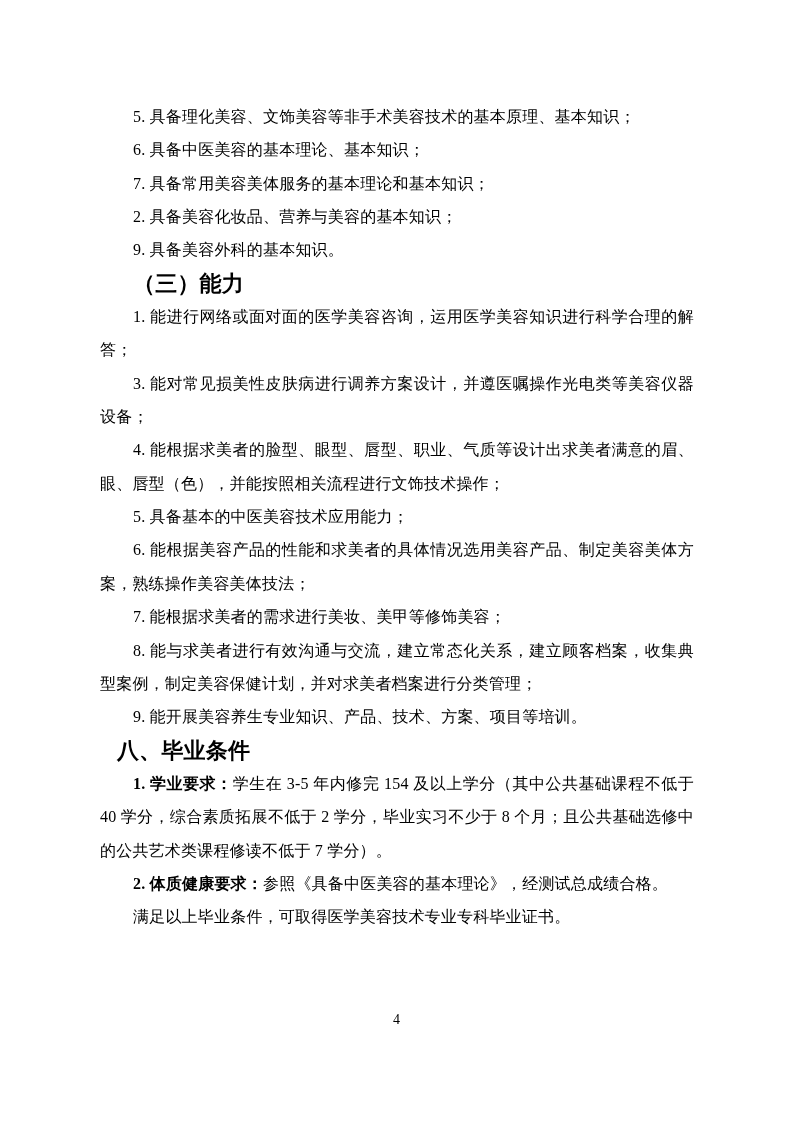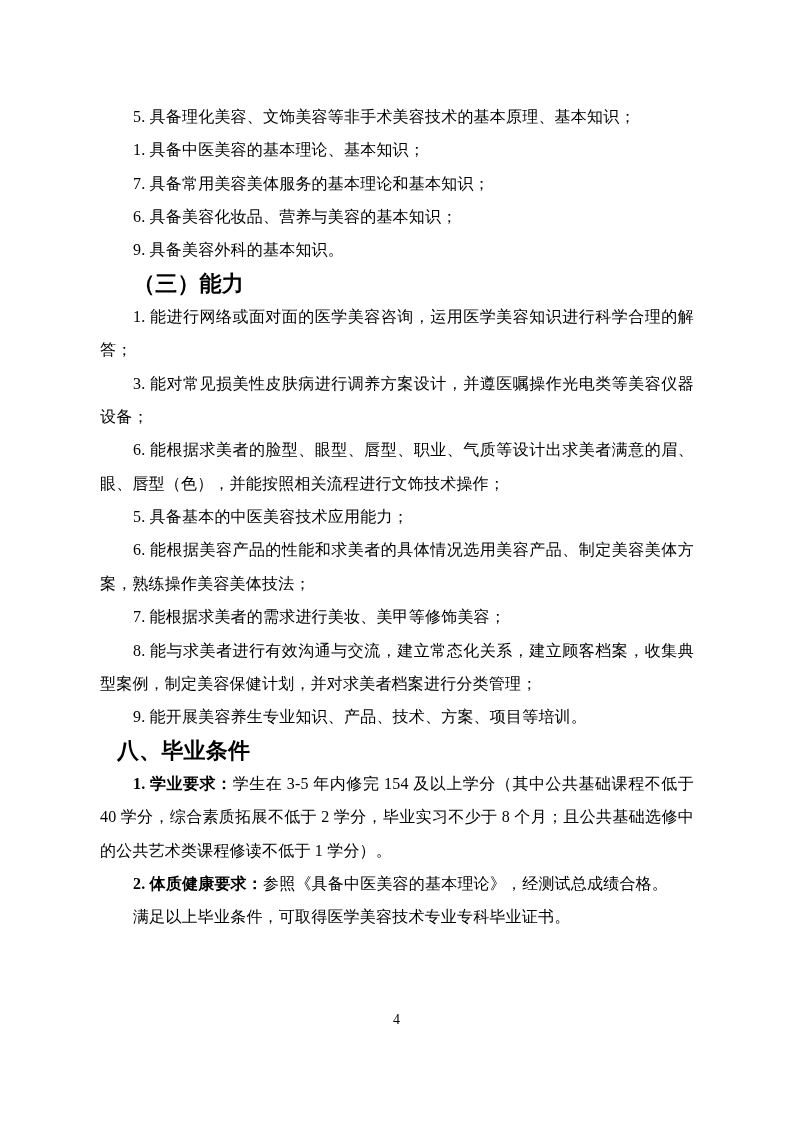--- a/index.html
+++ b/index.html
@@ -62,44 +62,44 @@
 </style>
 </head>
 <body>
 
 <div class="page">
   <div class="content">
       <div class="block list">
         <div class="line first"><span>5. 具备理化美容、文饰美容等非手术美容技术的基本原理、基本知识；</span></div>
       </div>
       <div class="block list">
-        <div class="line first"><span>1. 具备中医美容的基本理论、基本知识；</span></div>
+        <div class="line first"><span>6. 具备中医美容的基本理论、基本知识；</span></div>
       </div>
       <div class="block list">
         <div class="line first"><span>7. 具备常用美容美体服务的基本理论和基本知识；</span></div>
       </div>
       <div class="block list">
-        <div class="line first"><span>6. 具备美容化妆品、营养与美容的基本知识；</span></div>
+        <div class="line first"><span>2. 具备美容化妆品、营养与美容的基本知识；</span></div>
       </div>
       <div class="block list">
         <div class="line first"><span>9. 具备美容外科的基本知识。</span></div>
       </div>
       <div class="block h2">
         <div class="line first"><span class="bold">（三）能力</span></div>
       </div>
       <div class="block para">
         <div class="line first fill"><span>1. 能进行网络或面对面的医学美容咨询，运用医学美容知识进行科学合理的解</span></div>
         <div class="line"><span>答；</span></div>
       </div>
       <div class="block para">
         <div class="line first fill"><span>3. 能对常见损美性皮肤病进行调养方案设计，并遵医嘱操作光电类等美容仪器</span></div>
         <div class="line"><span>设备；</span></div>
       </div>
       <div class="block para">
-        <div class="line first fill"><span>6. 能根据求美者的脸型、眼型、唇型、职业、气质等设计出求美者满意的眉、</span></div>
+        <div class="line first fill"><span>4. 能根据求美者的脸型、眼型、唇型、职业、气质等设计出求美者满意的眉、</span></div>
         <div class="line"><span>眼、唇型（色），并能按照相关流程进行文饰技术操作；</span></div>
       </div>
       <div class="block list">
         <div class="line first"><span>5. 具备基本的中医美容技术应用能力；</span></div>
       </div>
       <div class="block para">
         <div class="line first fill"><span>6. 能根据美容产品的性能和求美者的具体情况选用美容产品、制定美容美体方</span></div>
         <div class="line"><span>案，熟练操作美容美体技法；</span></div>
       </div>
       <div class="block list">
@@ -111,21 +111,21 @@
       </div>
       <div class="block list">
         <div class="line first"><span>9. 能开展美容养生专业知识、产品、技术、方案、项目等培训。</span></div>
       </div>
       <div class="block h1">
         <div class="line first"><span class="bold">八、毕业条件</span></div>
       </div>
       <div class="block para">
         <div class="line first fill"><span class="bold">1. 学业要求：</span><span>学生在 3-5 年内修完 154 及以上学分（其中公共基础课程不低于</span></div>
         <div class="line fill"><span>40 学分，综合素质拓展不低于 2 学分，毕业实习不少于 8 个月；且公共基础选修中</span></div>
-        <div class="line"><span>的公共艺术类课程修读不低于 1 学分）。</span></div>
+        <div class="line"><span>的公共艺术类课程修读不低于 7 学分）。</span></div>
       </div>
       <div class="block para">
         <div class="line first"><span class="bold">2. 体质健康要求：</span><span>参照《具备中医美容的基本理论》，经测试总成绩合格。</span></div>
       </div>
       <div class="block list">
         <div class="line first"><span>满足以上毕业条件，可取得医学美容技术专业专科毕业证书。</span></div>
       </div>
     </div>
   <div class="footer">4</div>
 </div>

